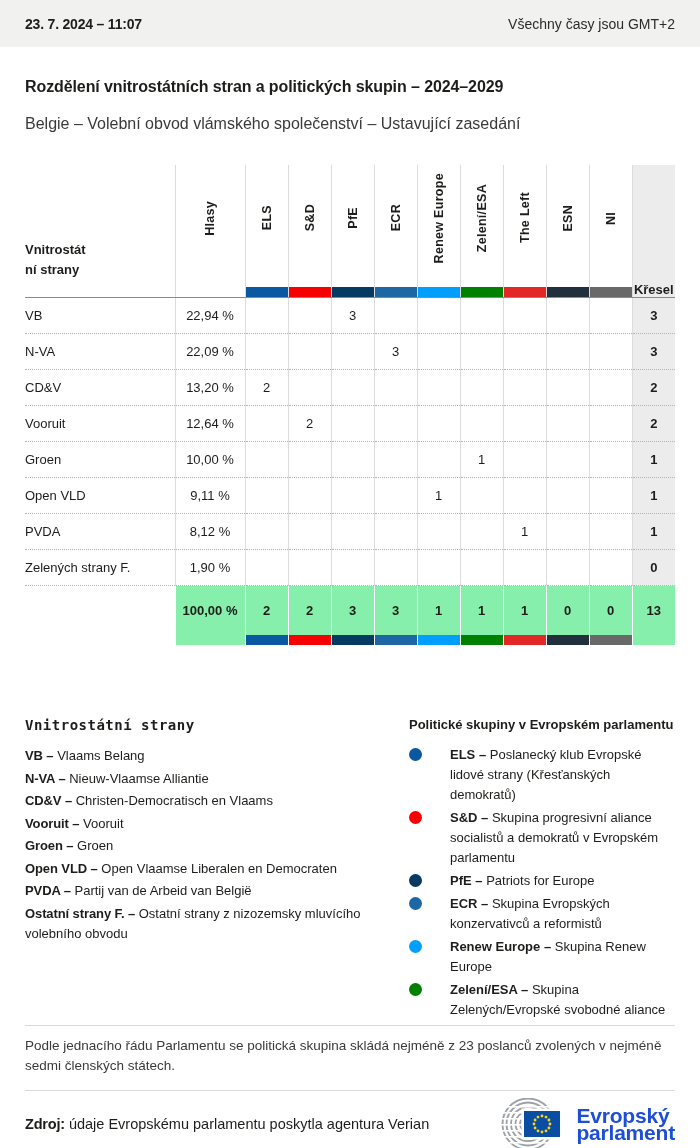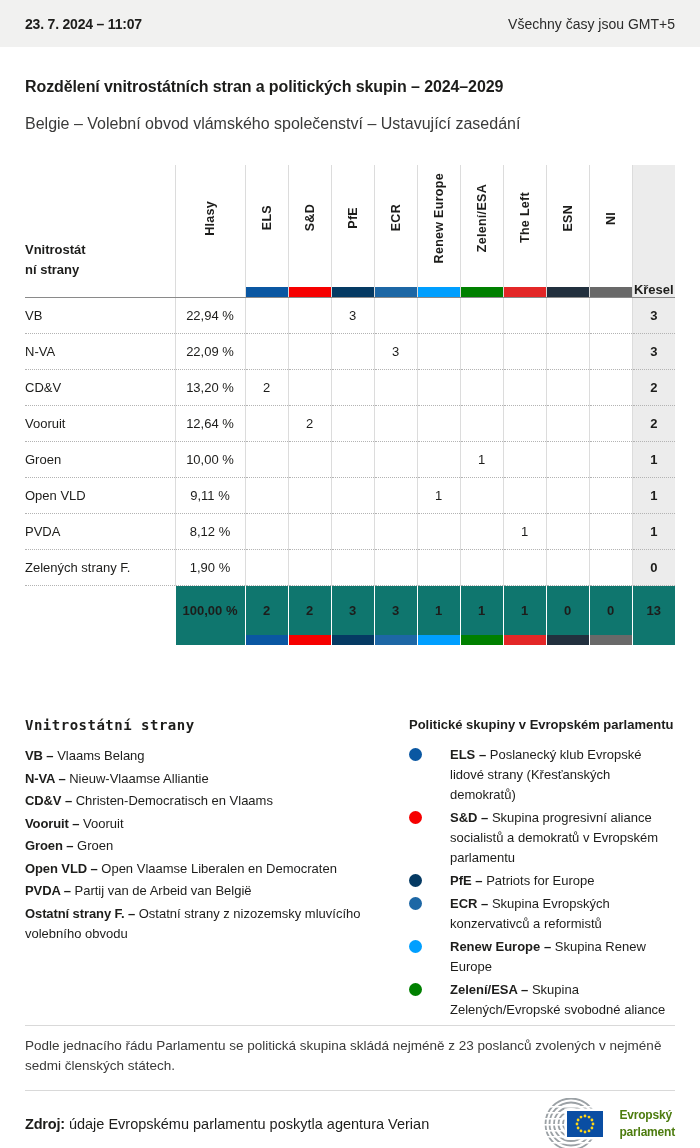--- a/index.html
+++ b/index.html
@@ -33,21 +33,21 @@
   .hbar{position:absolute;left:0;right:0;bottom:0;height:10px;}
   th.col-kresel{background:#ececec;vertical-align:bottom;text-align:center;font-size:13px;padding-bottom:9px;}
 
   tbody tr{border-top:1px dotted #b3b3b3;}
   tbody td{height:35px;font-size:13px;vertical-align:middle;}
   td.party{font-weight:normal;text-align:left;margin-left:35px;}
   td.votes,td.seat{text-align:center;}
   td.kresel{background:#ececec;font-weight:bold;text-align:center;}
   .sep{border-left:1px solid #dcdcdc;}
   tr.total{border-top:1px dotted #b3b3b3;}
-  tr.total td{height:49px;background:#0f766e;font-weight:bold;font-size:13px;
+  tr.total td{height:49px;background:#86efac;font-weight:bold;font-size:13px;
     text-align:center;position:relative;padding-bottom:10px;vertical-align:middle;}
   tr.total td.blank{background:#fff;}
   tr.total td.sep{border-left-color:#fff;}
 
   
   .legend{display:flex;margin-top:72px;}
   .legend-left{width:384px;padding-right:22px;box-sizing:border-box;}
   .legend-left h3{
     margin:0 0 13px 0;font-family:"DejaVu Sans Mono","Liberation Mono",monospace;
     font-size:14px;font-weight:bold;letter-spacing:0.5px;
@@ -62,28 +62,28 @@
 
   
   .footer{position:absolute;left:25px;right:25px;top:1025px;background:#fff;}
   .rule{border:none;border-top:1px solid #d9d9d9;margin:0;}
   .footnote{margin-top:10px;font-size:13.5px;line-height:20px;color:#3a3a39;width:648px;}
   .rule2{margin-top:14px;}
   .source-row{margin-top:6px;display:flex;justify-content:space-between;align-items:center;height:54px;}
   .source-text{font-size:14.5px;}
   .source-text b{letter-spacing:-0.2px;}
   .ep-logo{display:flex;align-items:center;gap:10px;}
-  .ep-logo-text{font-size:12px;font-weight:bold;color:#4d7c0f;line-height:17px;letter-spacing:-0.2px;}
+  .ep-logo-text{font-size:21px;font-weight:bold;color:#1d4ed8;line-height:17px;letter-spacing:-0.2px;}
 </style>
 </head>
 <body>
 
 <div class="topbar">
   <span class="date">23. 7. 2024 – 11:07</span>
-  <span class="tz">Všechny časy jsou GMT+5</span>
+  <span class="tz">Všechny časy jsou GMT+2</span>
 </div>
 
 <div class="content">
   <div class="page-title">Rozdělení vnitrostátních stran a politických skupin – 2024–2029</div>
   <div class="page-subtitle">Belgie – Volební obvod vlámského společenství – Ustavující zasedání</div>
 
   <table class="seats">
     <colgroup id="cols">
         <col style="width: 150px;">
         <col style="width: 70px;">

